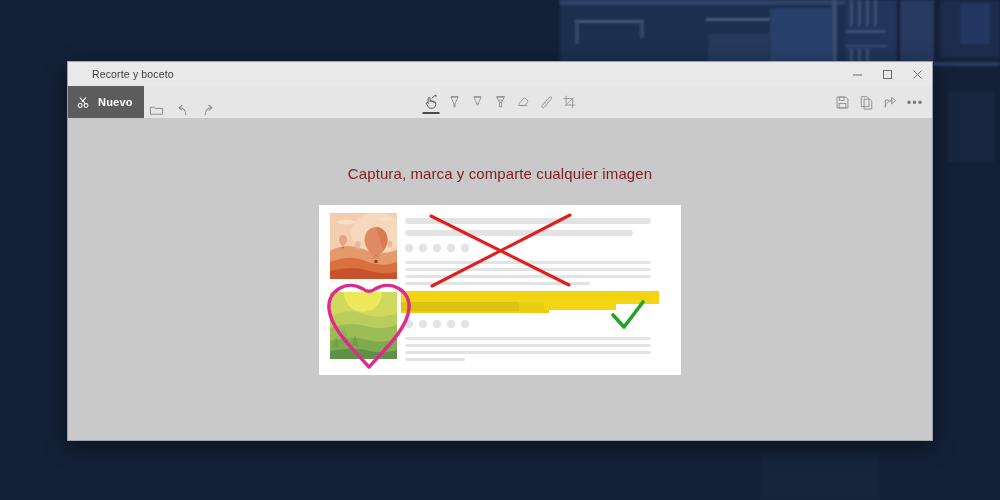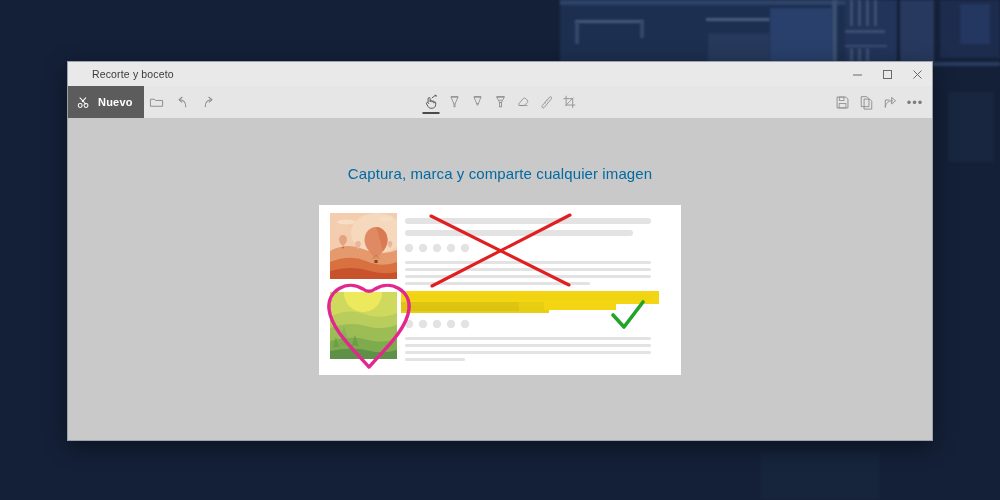--- a/index.html
+++ b/index.html
@@ -37,21 +37,21 @@
     width:30px;height:24px;display:flex;align-items:center;justify-content:center;
     color:#6a6a6a;
   }
   #wincontrols .wc svg{display:block;}
 
   
   #toolbar{
     height:32px;flex:0 0 32px;background:#e6e6e6;display:flex;align-items:stretch;
     position:relative;
   }
-  #tb-left{display:flex;align-items:center;}
+  #tb-left{display:flex;align-items:flex-end;}
   #newbtn{
     display:flex;align-items:center;gap:6px;background:#5c5c5c;color:#fff;
     padding:0 11px 0 9px;font-size:11px;height:32px;
   }
   #newbtn .lbl{font-weight:bold;letter-spacing:.2px;font-size:11px;}
   .tbbtn{
     width:26px;display:flex;align-items:center;justify-content:center;color:#8a8a8a;
   }
   #tb-center{
     position:absolute;left:50%;transform:translateX(-50%);
@@ -70,21 +70,21 @@
     width:24px;height:32px;display:flex;align-items:center;justify-content:center;color:#8e8e8e;
   }
   #tb-right .tool.ell{font-size:13px;letter-spacing:1px;color:#7d7d7d;padding-bottom:6px;width:26px;}
 
   
   #content{
     flex:1;background:#c9c9c9;display:flex;flex-direction:column;
     align-items:center;justify-content:flex-start;padding-top:0;
   }
   #headline{
-    margin-top:47px;font-size:15px;color:#0369a1;letter-spacing:.1px;font-weight:normal;
+    margin-top:47px;font-size:15px;color:#7f1d1d;letter-spacing:.1px;font-weight:normal;
   }
   #illus-wrap{margin-top:23px;}
 </style>
 </head>
 <body>
 
 <div id="desktop">
 
   <div class="wp" style="left:560px;top:0px;width:320px;height:62px;background:#1d2f50;"></div>
   <div class="wp" style="left:560px;top:0px;width:300px;height:5px;background:#2e4369;"></div>

